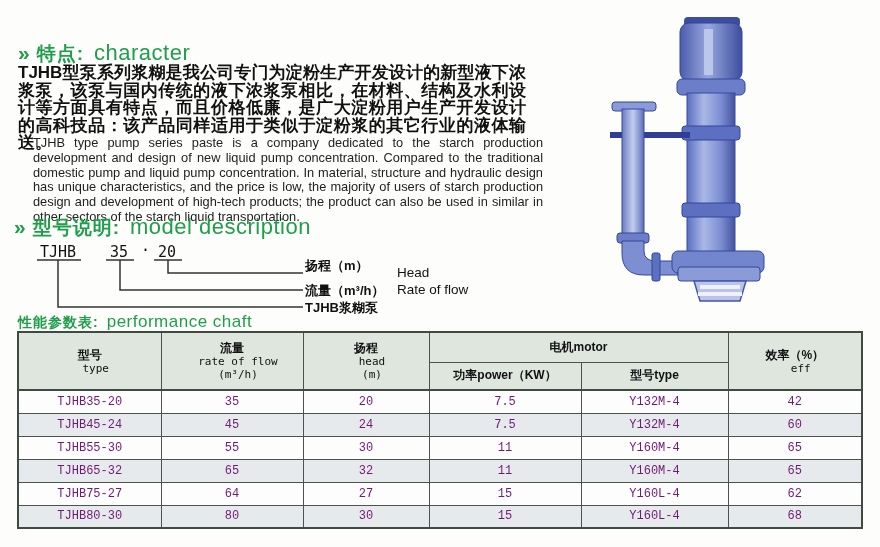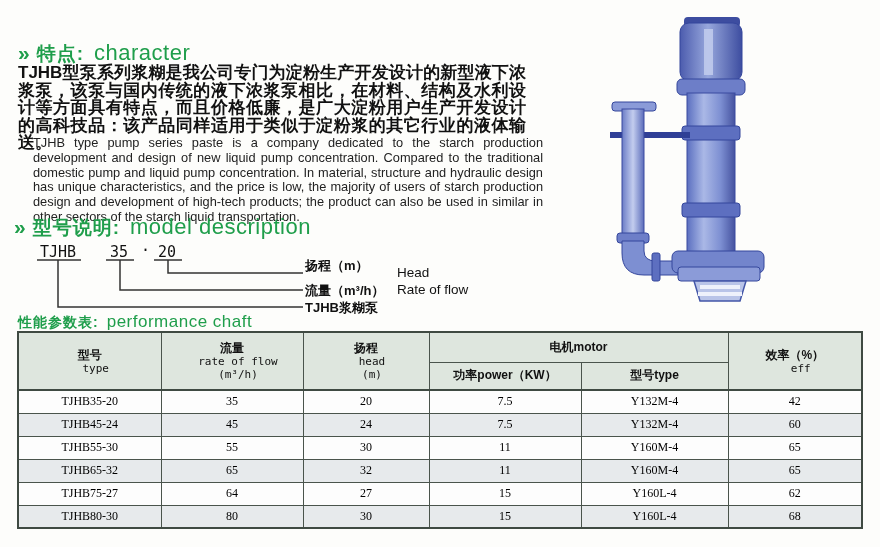--- a/index.html
+++ b/index.html
@@ -39,21 +39,21 @@
     border:2px solid #3f4a42;
     font-size:12px; text-align:center;
   }
   .perf-table th, .perf-table td { border:1px solid #4a544c; }
   .perf-table th {
     background:#dee6de; font-weight:normal; padding:1px 0;
   }
   .perf-table thead tr:first-child th { height:30px; }
   .perf-table thead tr:last-child  th { height:28px; }
   .perf-table thead { border-bottom:2px solid #3f4a42;text-align:center; }
-  .perf-table td { height:23px; font-family:Liberation Serif, serif; font-size:12px; color:#000000; }
+  .perf-table td { height:23px; font-family:Liberation Mono, monospace; font-size:12px; color:#701a75; }
   .perf-table tbody tr:nth-child(even) { background:#e7eaec; }
   .perf-table tbody tr:nth-child(odd)  { background:#fdfdfd; }
   .th-zh { display:block; font-size:12px; font-weight:bold; color:#111; line-height:14px; }
   .th-en { display:block; font-family:"DejaVu Sans Mono","Liberation Mono",monospace; font-size:11px; color:#111; line-height:13px;padding-left:12px; }
   .th-inline { font-size:12px; font-weight:bold; color:#111; }
   
   .pump-wrap { position:absolute; left:600px; top:5px; width:280px; height:310px; }
 </style>
 </head>
 <body>

